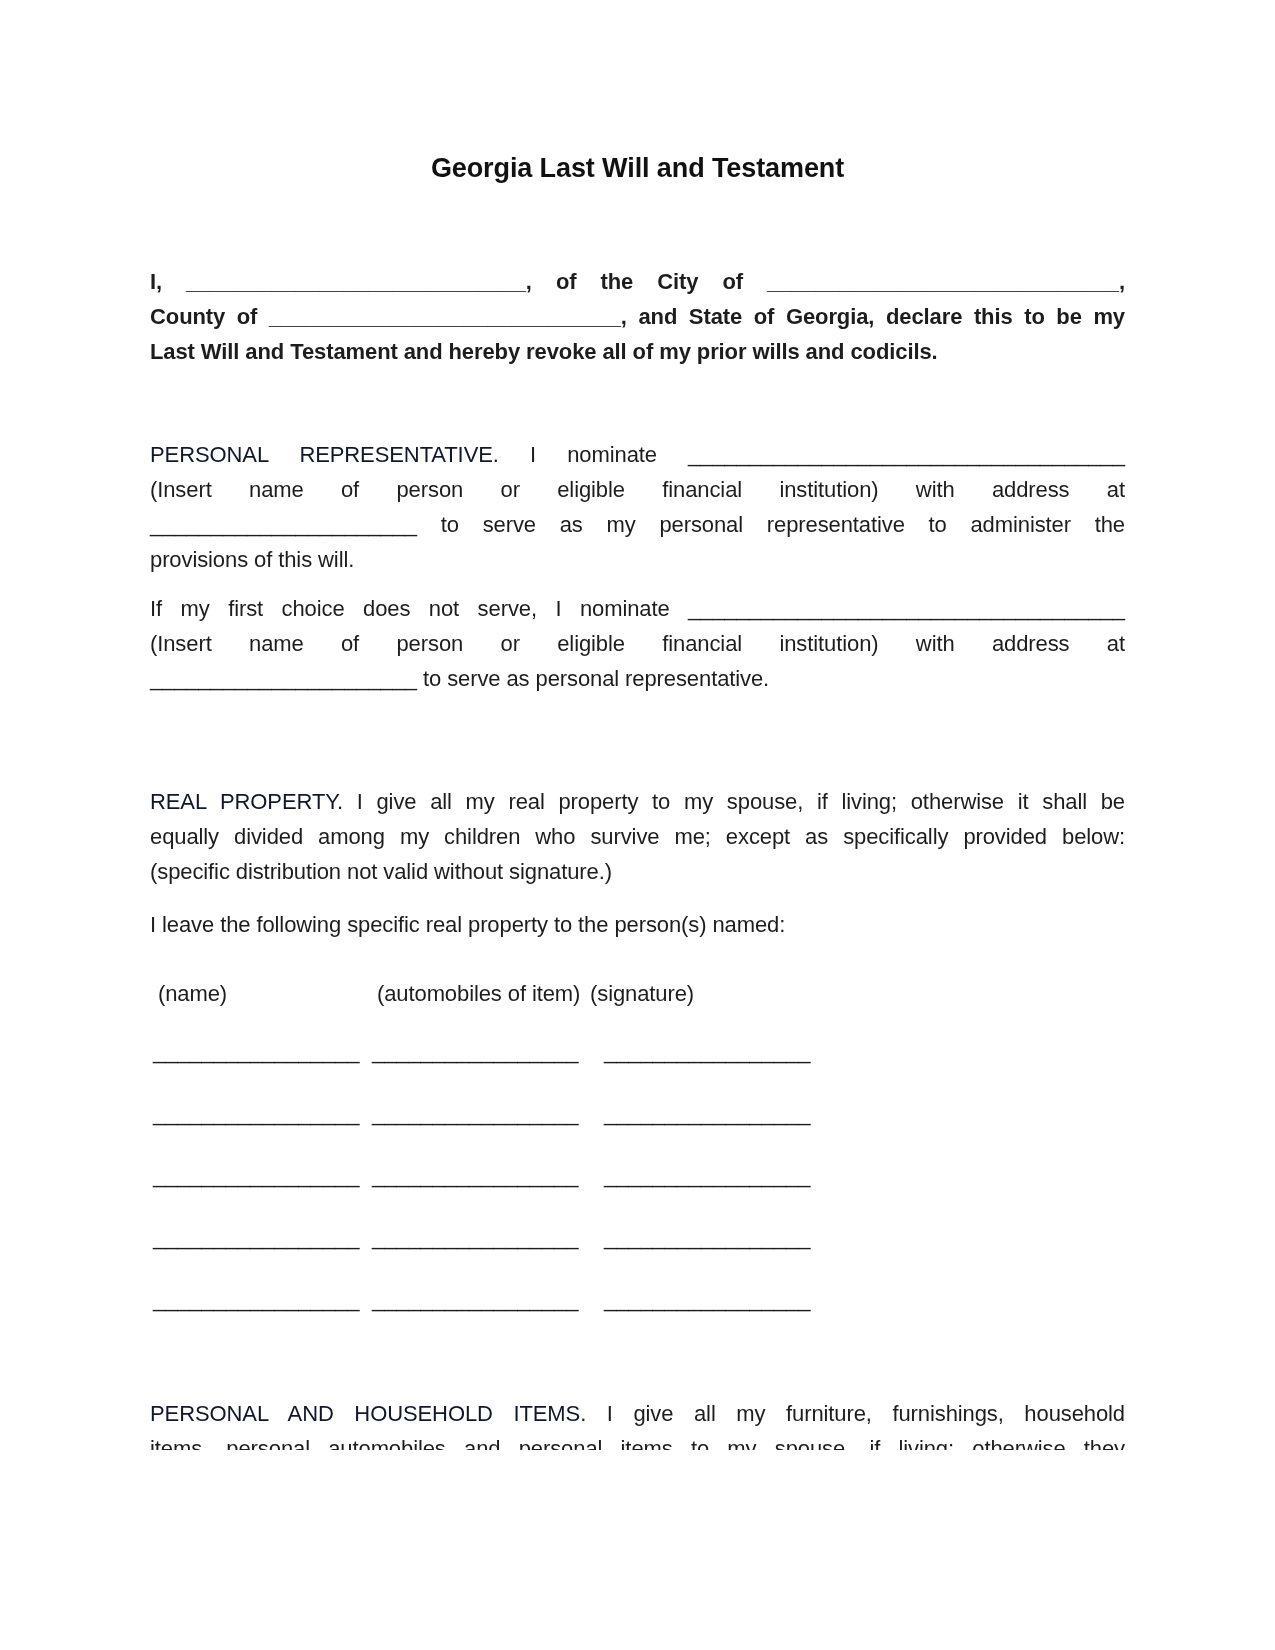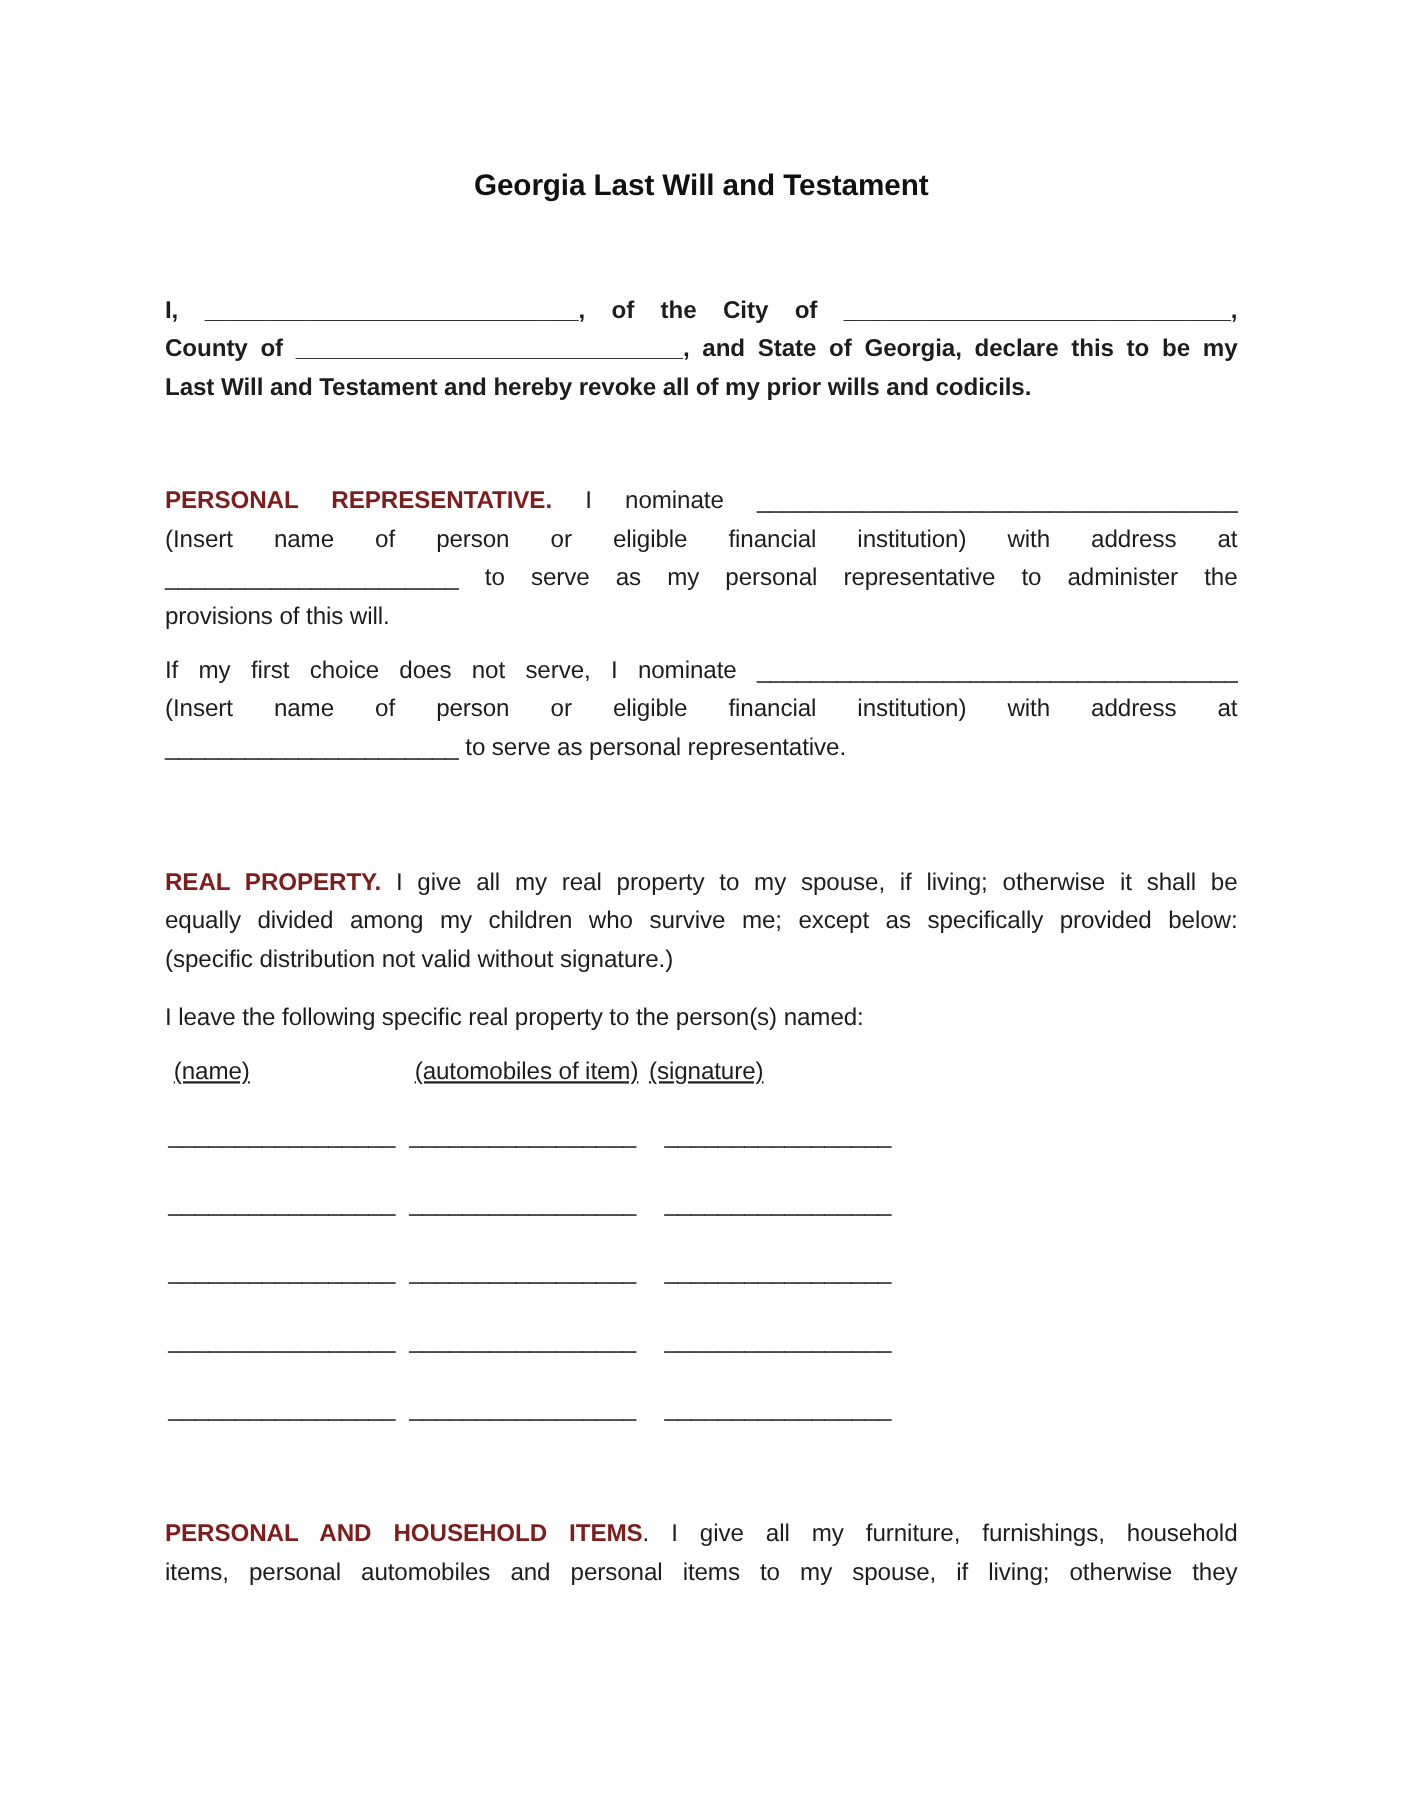--- a/index.html
+++ b/index.html
@@ -27,32 +27,32 @@
   .line, .jline {
     height:35px;
     line-height:35px;
     white-space:nowrap;
   }
   .jline {
     white-space:normal;
     text-align:justify;
     text-align-last:justify;
   }
-  b.lead { font-weight:700; color:#7f1d1d; }
+  b.lead { font-weight:400; color:#0f172a; }
   .opening   { margin-top:80px;font-weight:bold; }
   .pr1       { margin-top:68px; }
   .pr2       { margin-top:14px; }
   .real      { margin-top:88px; }
   .leave     { margin-top:18px; }
   .tbl-header {
-    margin-top:14px;
+    margin-top:34px;
     display:grid;
     grid-template-columns:219px 213px 1fr;
     padding-left:8px;
-    height:35px; line-height:35px;text-decoration:underline;
+    height:35px; line-height:35px;
   }
   .tbl-rows { margin-top:10px; }
   .tbl-row {
     display:grid;
     grid-template-columns:219px 232px 1fr;
     padding-left:3px;
     height:62px; line-height:62px;
     white-space:nowrap;
   }
   .ph { margin-top:65px; }

